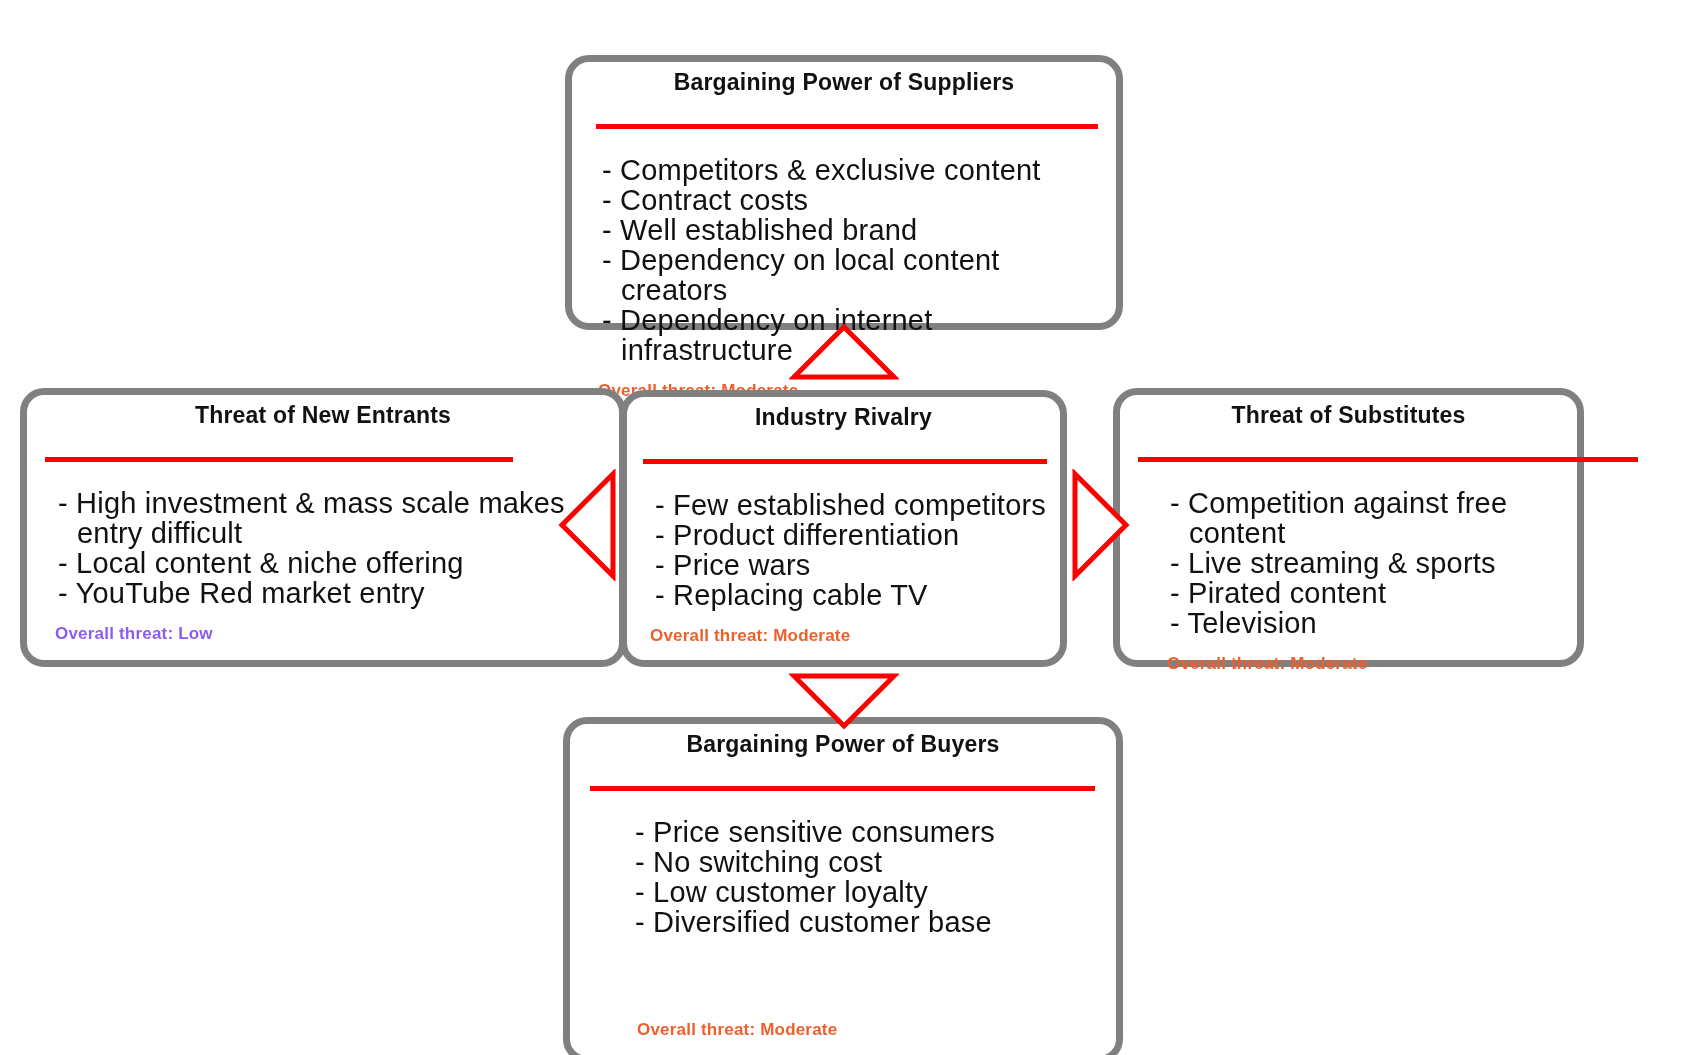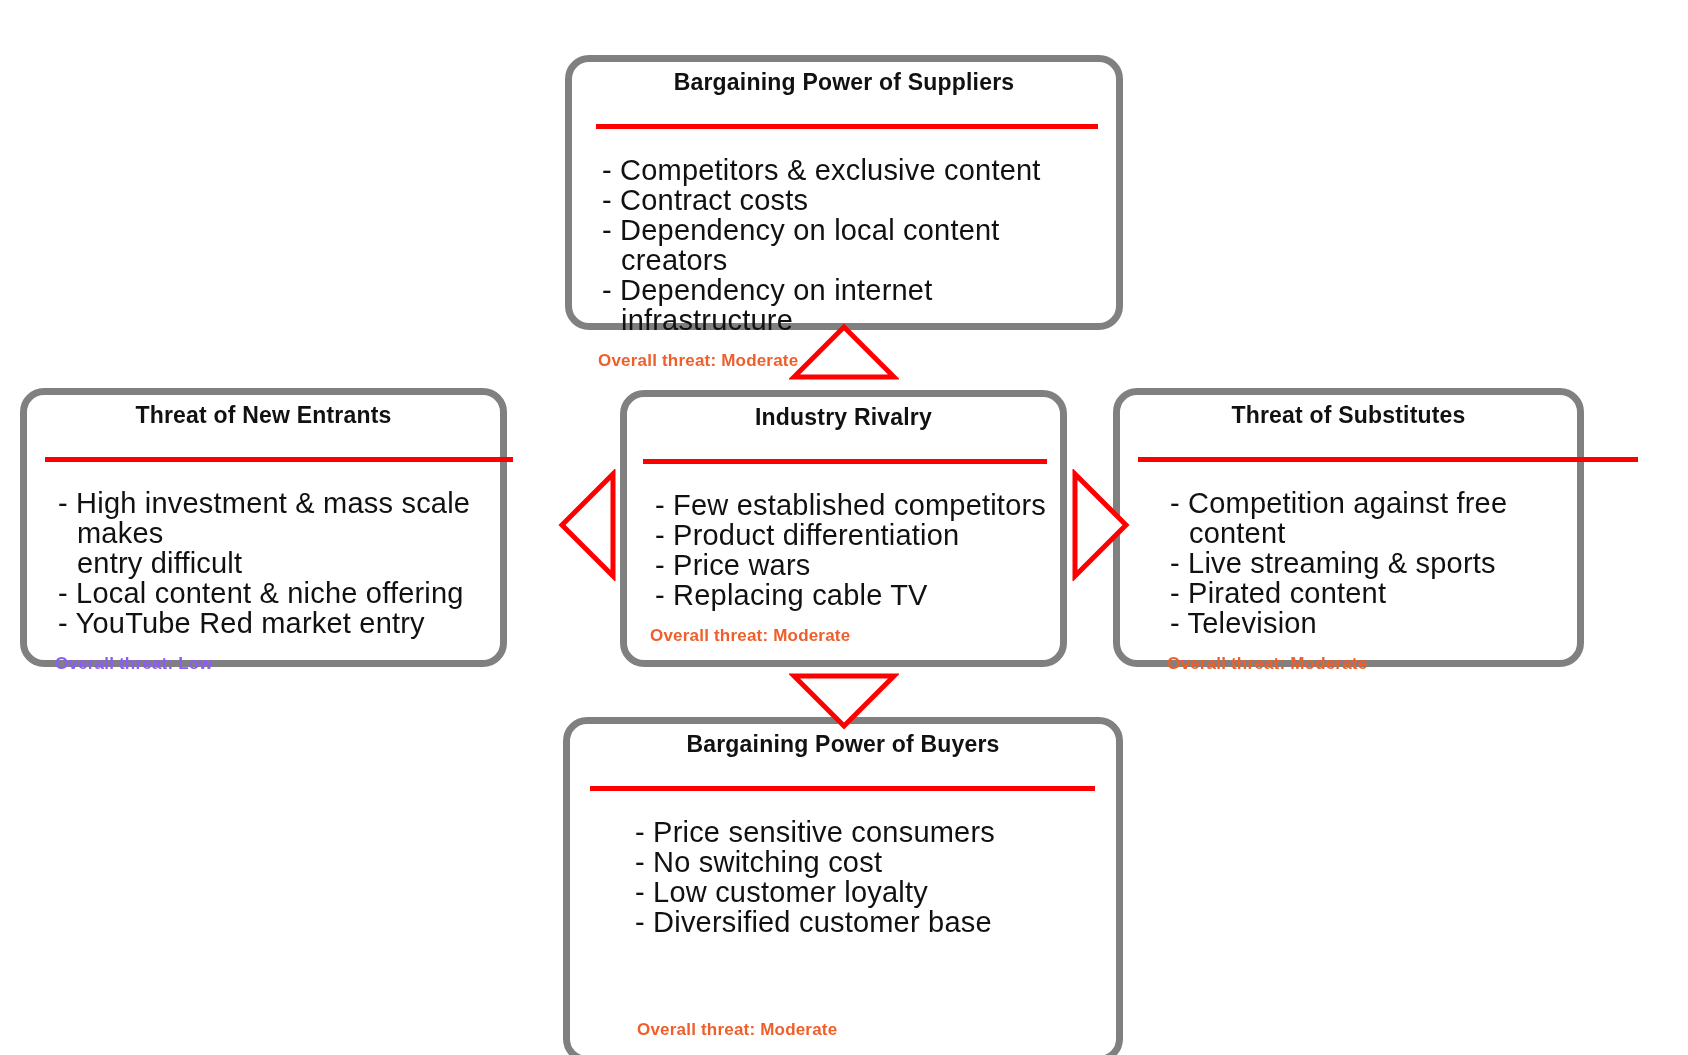--- a/index.html
+++ b/index.html
@@ -56,21 +56,21 @@
   }
   .threat-moderate { color: #EE5F2B; }
   .threat-low { color: #8b5cf6; }
 
   
   #box-suppliers { left: 565px; top: 55px;  width: 558px; height: 275px; }
   #box-suppliers .underline { margin-left: 24px; width: 502px; }
   #box-suppliers .bullets   { margin-left: 30px; margin-right: 8px; }
   #box-suppliers .threat    { margin-left: 26px; }
 
-  #box-entrants { left: 20px; top: 388px; width: 487px; height: 279px; }
+  #box-entrants { left: 20px; top: 388px; width: 606px; height: 279px; }
   #box-entrants .underline { margin-left: 18px; width: 468px; }
   #box-entrants .bullets   { margin-left: 31px; margin-right: 8px; }
   #box-entrants .threat    { margin-left: 28px; }
 
   #box-rivalry { left: 620px; top: 390px; width: 447px; height: 277px; }
   #box-rivalry .underline { margin-left: 16px; width: 404px; }
   #box-rivalry .bullets   { margin-left: 28px; margin-right: 6px; }
   #box-rivalry .threat    { margin-left: 23px; }
 
   #box-substitutes { left: 1113px; top: 388px; width: 471px; height: 279px; }
@@ -94,20 +94,21 @@
 <body>
 
 <div id="canvas">
 
   <div class="box" id="box-suppliers">
     <div class="box-title">Bargaining Power of Suppliers</div>
     <div class="underline"></div>
     <div class="bullets">
         <div class="bullet">- Competitors &amp; exclusive content</div>
         <div class="bullet">- Contract costs</div>
+        <div class="bullet">- Well established brand</div>
         <div class="bullet">- Dependency on local content creators</div>
         <div class="bullet">- Dependency on internet infrastructure</div>
       </div>
     <div class="threat threat-moderate">Overall threat: Moderate</div>
   </div>
 
   <div class="box" id="box-entrants">
     <div class="box-title">Threat of New Entrants</div>
     <div class="underline"></div>
     <div class="bullets">

